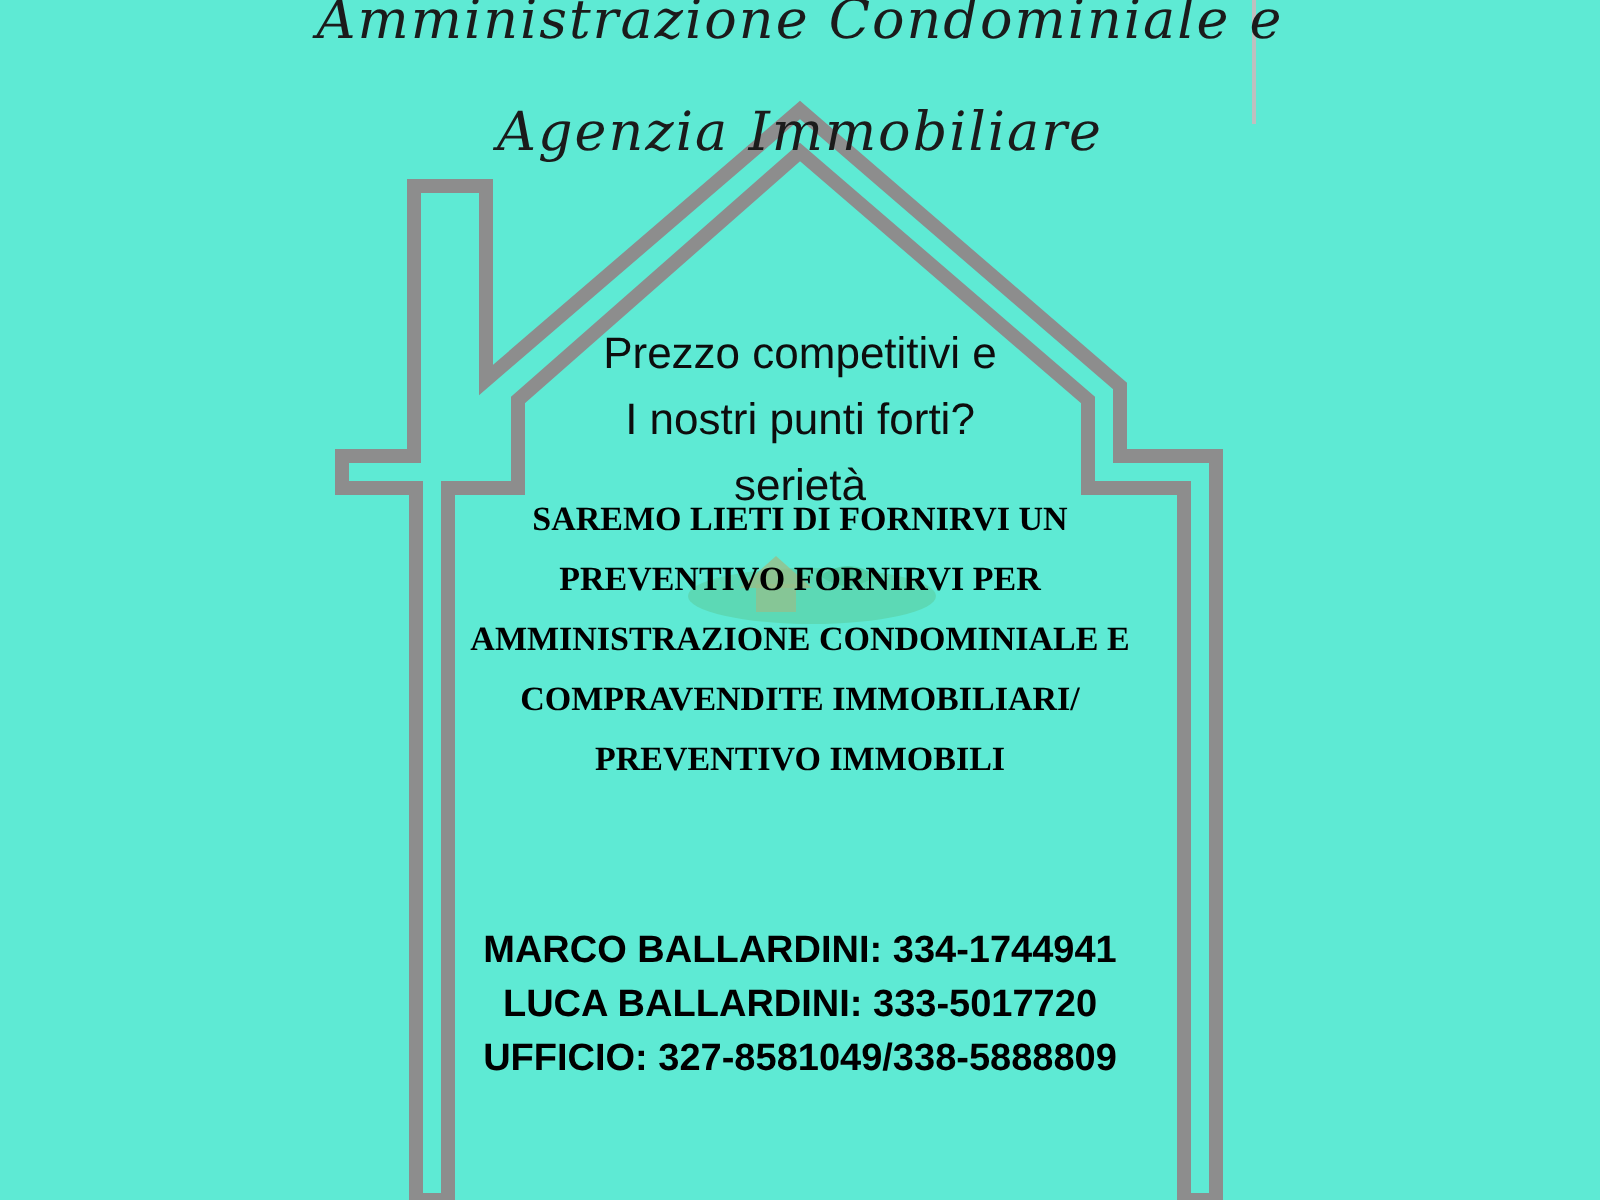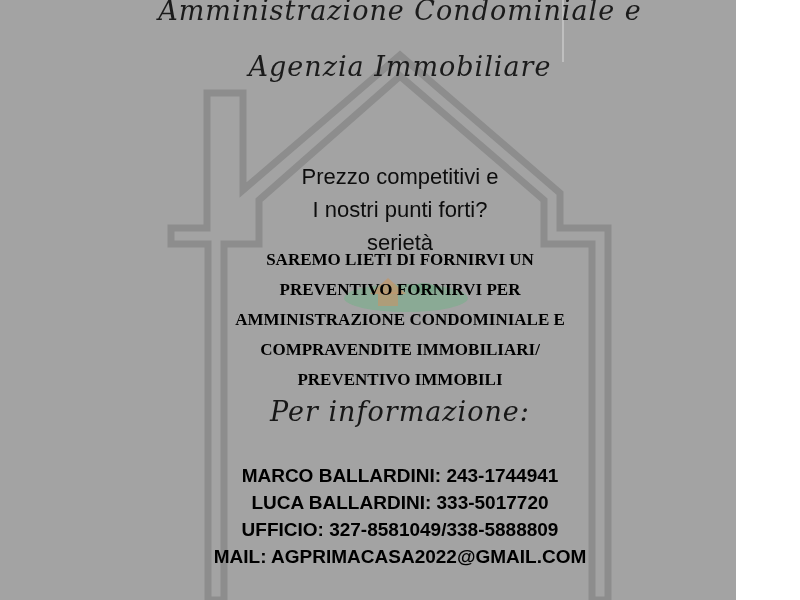--- a/index.html
+++ b/index.html
@@ -14,23 +14,23 @@
     background: #ffffff;
     overflow: hidden;
     font-family: "Liberation Sans", sans-serif;
   }
 
   
   .flyer {
     position: absolute;
     left: 0;
     top: 0;
-    width: 736px;
+    width: 800px;
     height: 600px;
-    background: #a3a3a3;
+    background: #5eead4;
   }
 
   
   .edge-rule {
     position: absolute;
     right: 172px;
     top: 0;
     width: 2px;
     height: 62px;
     background: #bfbfbf;
@@ -191,23 +191,21 @@
     </div>
 
     <div class="preventivo">
       <div>SAREMO LIETI DI FORNIRVI UN</div>
       <div>PREVENTIVO FORNIRVI PER</div>
       <div>AMMINISTRAZIONE CONDOMINIALE E</div>
       <div>COMPRAVENDITE IMMOBILIARI/</div>
       <div>PREVENTIVO IMMOBILI</div>
     </div>
 
-    <div class="per-info">Per informazione:</div>
 
     <div class="contacts">
-      <div class="row">MARCO BALLARDINI: 243-1744941</div>
+      <div class="row">MARCO BALLARDINI: 334-1744941</div>
       <div class="row">LUCA BALLARDINI: 333-5017720</div>
       <div class="row">UFFICIO: 327-8581049/338-5888809</div>
-      <div class="row">MAIL: AGPRIMACASA2022@GMAIL.COM</div>
     </div>
 
   </div>
 </div>
 
 </body></html>

